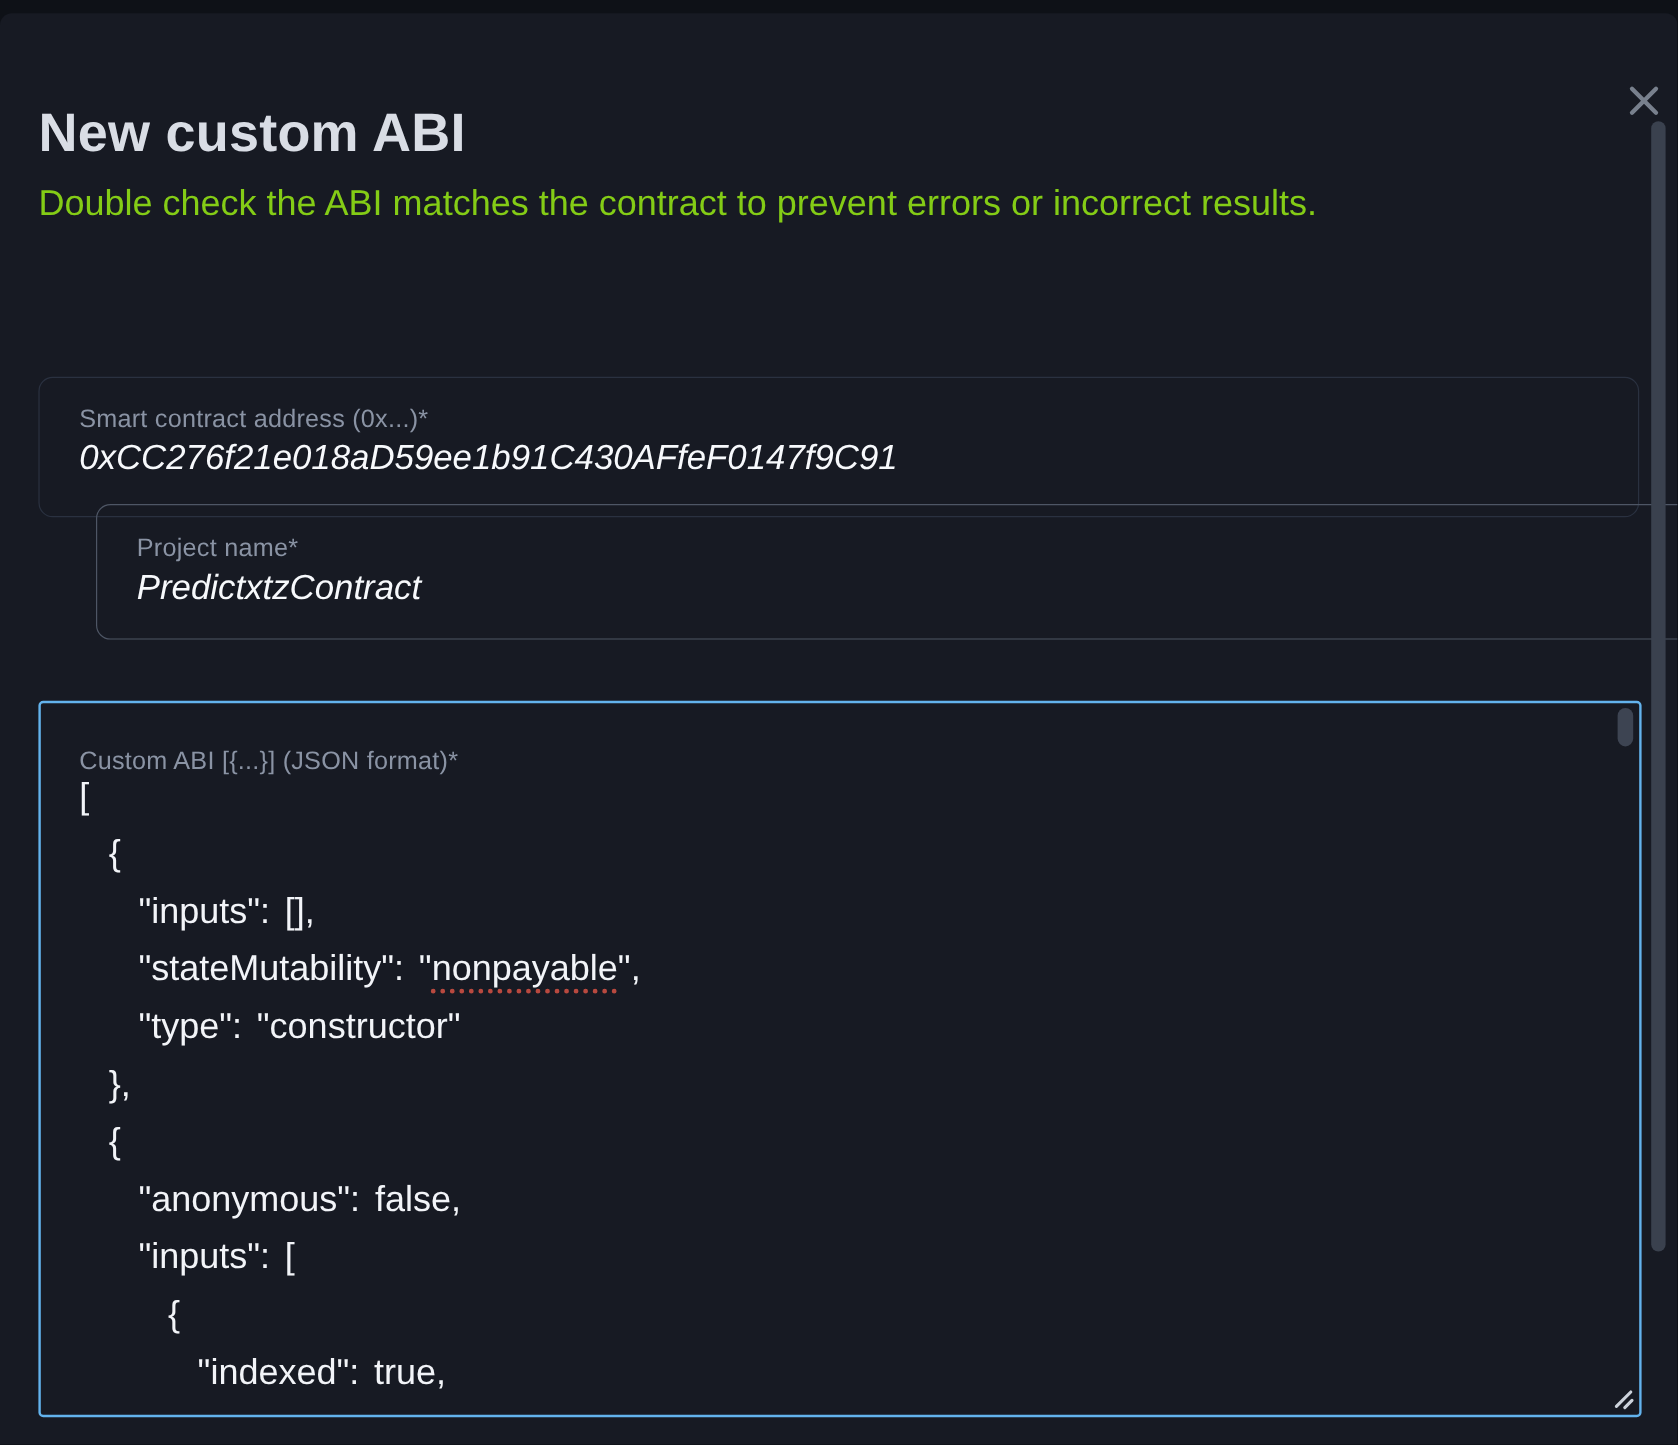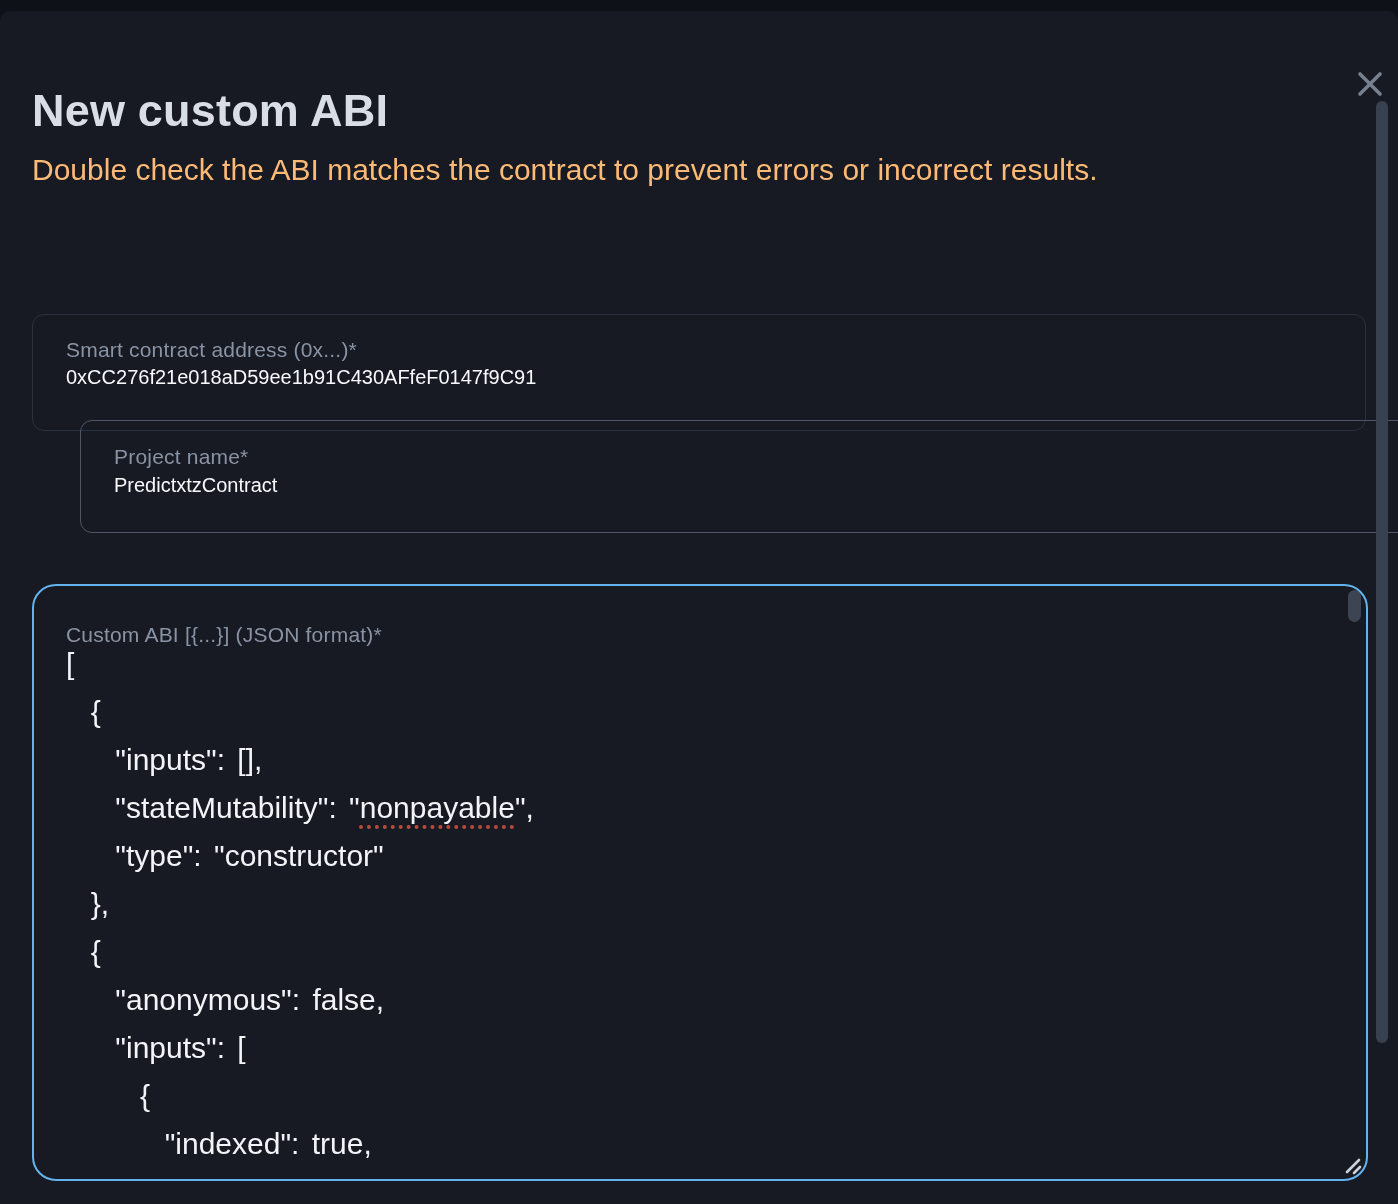--- a/index.html
+++ b/index.html
@@ -45,21 +45,21 @@
     align-items: center;
     justify-content: center;
   }
   .modal-description {
     position: absolute;
     left: 32px;
     top: 142px;
     width: 1300px;
     font-size: 30px;
     font-weight: 400;
-    color: #fdba74;
+    color: #84cc16;
   }
   .field {
     position: absolute;
     left: 32px;
     width: 1334px;
     border: 1px solid #2a3140;
     border-radius: 12px;
     box-sizing: border-box;
     background: transparent;
     cursor: text;
@@ -72,34 +72,35 @@
     font-size: 21px;
     color: var(--label-text, #8a93a4);
     letter-spacing: 0.2px;
     white-space: nowrap;
   }
   .address-field .field-label { top: 23px; }
   .project-field  .field-label { top: 24px; }
   .field-value {
     position: absolute;
     left: 33px;
-    font-size: 20px;
+    font-size: 29px;
     color: var(--value-text, #f7f9fc);
     white-space: nowrap;
+    font-style: italic;
   }
   .address-field .field-value { top: 51px; }
   .project-field  .field-value { top: 53px; }
   .abi-field {
     position: absolute;
     left: 32px;
     top: 573px;
     width: 1336px;
     height: 597px;
     border: 2px solid var(--accent-focus-border, #63b3ed);
-    border-radius: 24px;
+    border-radius: 4px;
     box-sizing: border-box;
     background: transparent;
     overflow: hidden;
     cursor: text;
   }
   .abi-label {
     position: absolute;
     left: 32px;
     top: 37px;
     font-size: 21px;

